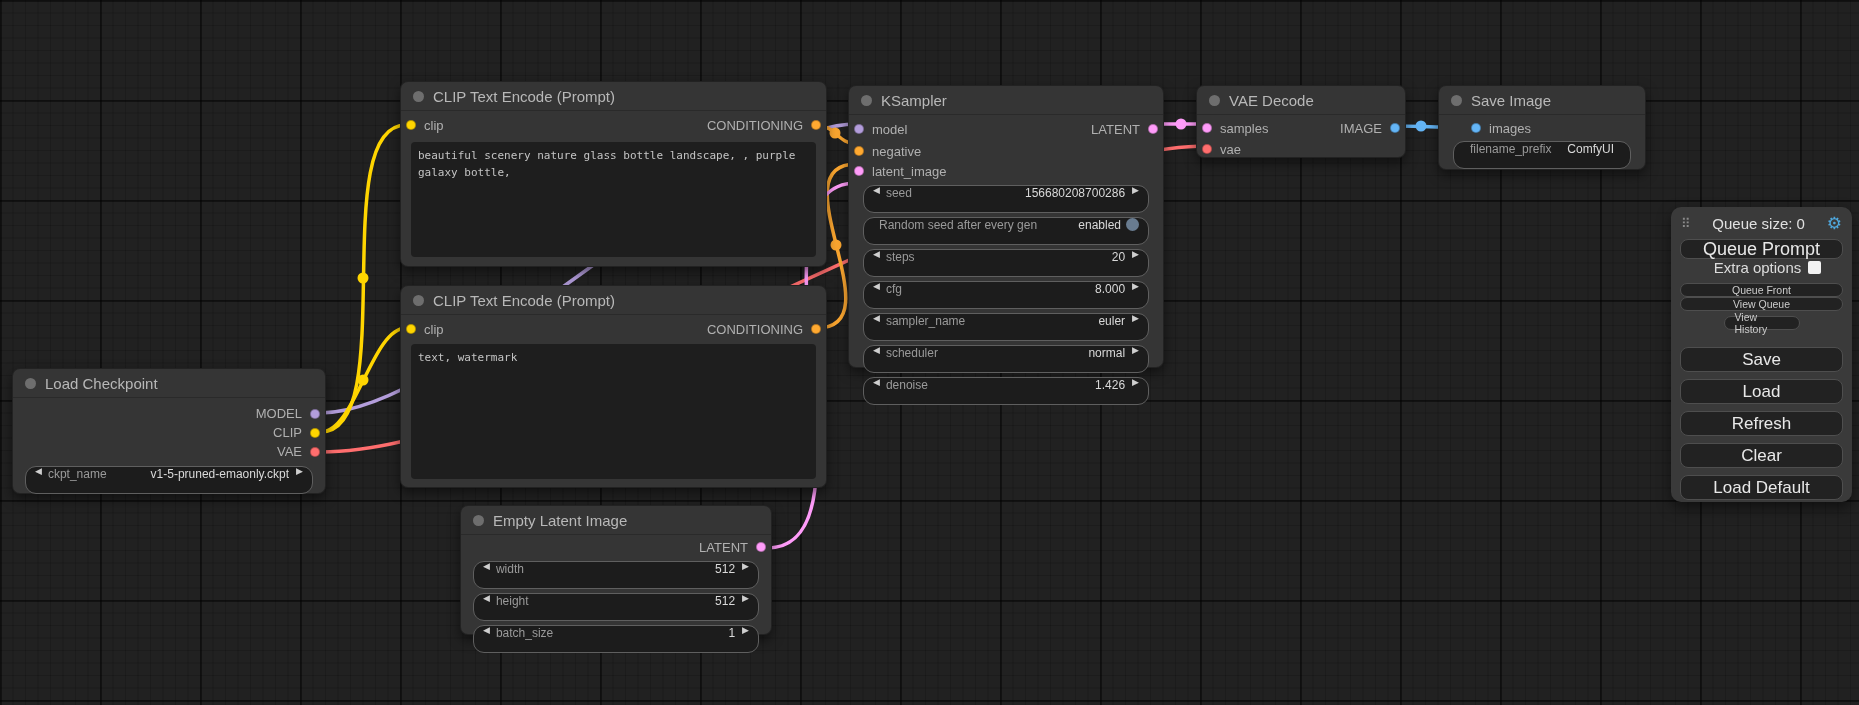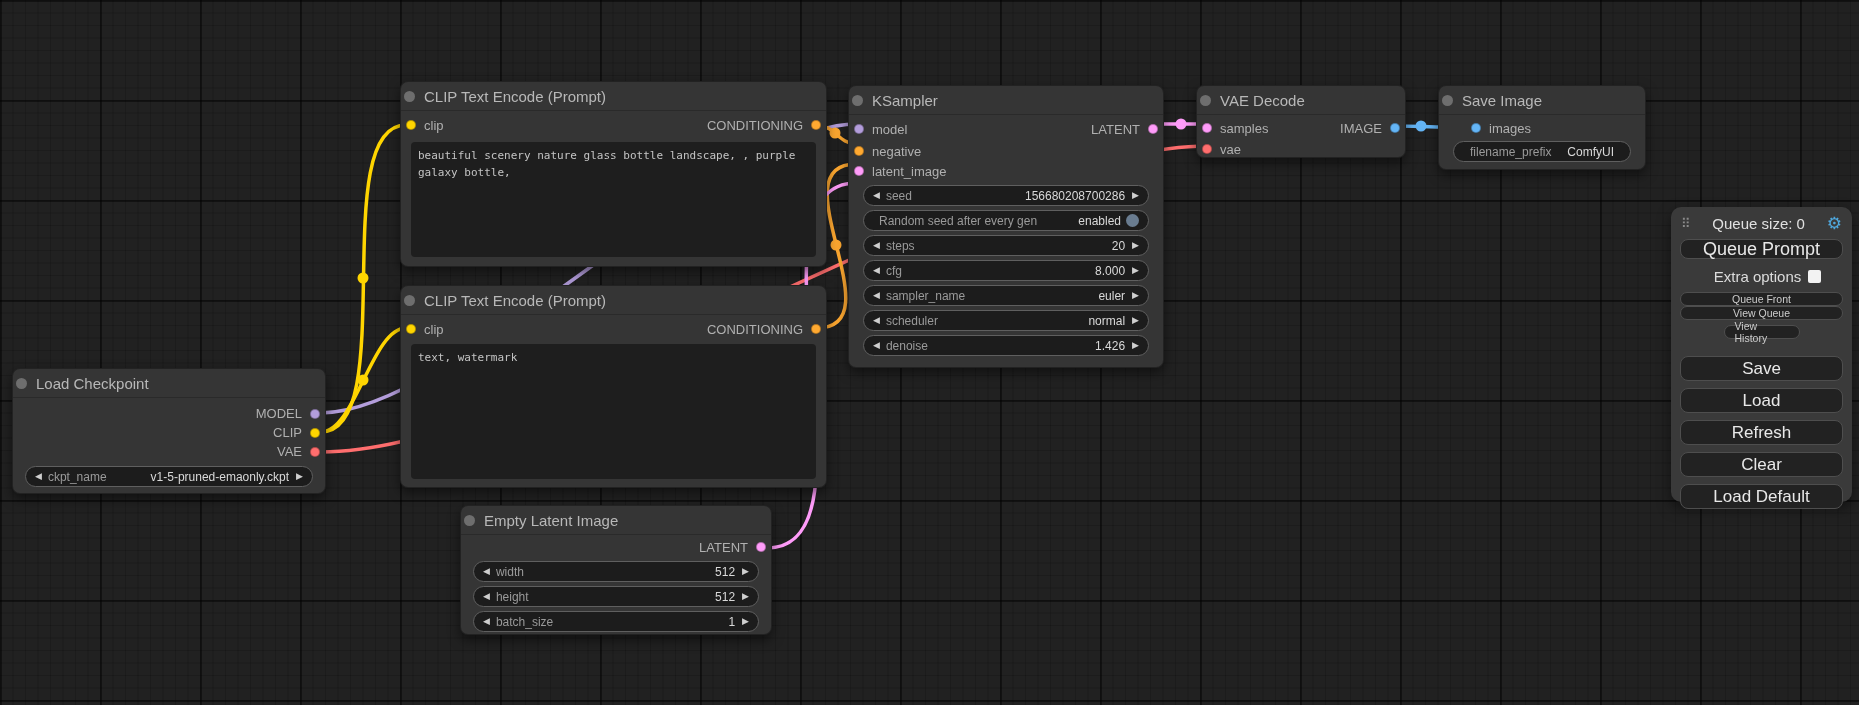--- a/index.html
+++ b/index.html
@@ -9,37 +9,37 @@
     background-image:
       linear-gradient(rgba(0,0,0,0.45) 2px, transparent 2px),
       linear-gradient(90deg, rgba(0,0,0,0.45) 2px, transparent 2px),
       linear-gradient(rgba(0,0,0,0.17) 1px, transparent 1px),
       linear-gradient(90deg, rgba(0,0,0,0.17) 1px, transparent 1px);
     background-size:100px 100px,100px 100px,12.5px 12.5px,12.5px 12.5px;}
   svg.wires{position:absolute;inset:0;z-index:1;}
   .node{position:absolute;z-index:2;background:#353535;border-radius:8px;
     box-shadow:0 5px 12px rgba(0,0,0,0.5);border:1px solid rgba(0,0,0,0.35);
     box-sizing:border-box;}
-  .ntitle{height:28px;display:flex;align-items:center;gap:9px;padding:0 3px;
+  .ntitle{height:28px;display:flex;align-items:center;gap:9px;padding:0 12px;
     border-bottom:1px solid #2a2a2a;color:#b8b8b8;font-size:15px;white-space:nowrap;}
   .tdot{width:11px;height:11px;border-radius:50%;background:#6e6e6e;flex:0 0 auto;}
   .rows{padding-top:6px;}
   .row{height:19px;display:flex;align-items:center;font-size:13px;color:#b0b0b0;}
   .row .dot{width:10px;height:10px;border-radius:50%;flex:0 0 auto;
     border:1px solid rgba(0,0,0,0.3);box-sizing:border-box;}
   .row.in{justify-content:flex-start;padding-left:5px;}
   .row.in .dot{margin-right:8px;}
   .row.out{justify-content:flex-end;padding-right:5px;}
   .row.out .dot{margin-left:8px;}
   .row.both{justify-content:space-between;padding:0 5px;}
   .sideL,.sideR{display:flex;align-items:center;}
   .sideL .dot{margin-right:8px;}
   .sideR .dot{margin-left:8px;}
-  .pill{height:21px;border-radius:11px;background:#1c1c1c;border:1.5px solid #5f5f5f;
-    display:flex;align-items:center;padding:0 9px;font-size:12px;box-sizing:border-box;}
+  .pill{height:28px;border-radius:11px;background:#1c1c1c;border:1.5px solid #5f5f5f;
+    display:flex;align-items:flex-start;padding:0 9px;font-size:12px;box-sizing:border-box;}
   .pill .arr{color:#cfcfcf;font-size:9px;line-height:1;}
   .pill .wlabel{color:#9a9a9a;margin:0 6px;white-space:nowrap;}
   .pill .wvalue{margin-left:auto;margin-right:7px;color:#d9d9d9;white-space:nowrap;}
   .pill.noarrow .wvalue{margin-right:0;}
   .toggle-circle{width:13px;height:13px;border-radius:50%;margin-left:2px;flex:0 0 auto;}
   .ta{position:absolute;background:#1e1e1e;border-radius:4px;padding:5px 7px;
     font-family:"DejaVu Sans Mono",monospace;font-size:11px;line-height:1.55;
     color:#c4c4c4;box-sizing:border-box;overflow:hidden;}
   
   .qpanel{position:absolute;z-index:3;left:1671px;top:207px;width:181px;height:295px;
@@ -47,21 +47,21 @@
     box-sizing:border-box;}
   .qhead{display:flex;align-items:center;justify-content:space-between;
     padding:8px 10px 0 10px;color:#e0e0e0;font-size:15px;}
   .qhandle{color:#8a8a8a;font-size:13px;cursor:grab;}
   .qgear{font-size:17px;line-height:1;}
   .qbtn{background:#222;border:1px solid #4e4e4e;border-radius:8px;color:#e8e8e8;
     display:flex;align-items:center;justify-content:center;box-sizing:border-box;
     cursor:pointer;}
   .qprompt{height:20px;margin:7px 9px 0 9px;font-size:18px;}
   .qextra{display:flex;align-items:center;justify-content:center;gap:7px;
-    margin-top:9px;color:#dcdcdc;font-size:15px;padding-left:12px;}
+    color:#dcdcdc;font-size:15px;padding-left:12px;}
   .qcheck{width:13px;height:13px;background:#f2f2f2;border-radius:2px;}
   .qsmallrow{display:flex;justify-content:space-between;margin:7px 9px 0 9px;flex-direction:column;}
   .qsmall{height:14px;border-radius:8px;font-size:10.5px;color:#cccccc;padding:0 10px;}
   .qhistory{width:76px;margin:5px auto 0 auto;}
   .qbig{height:25px;margin:7px 9px 0 9px;font-size:17px;}
   .qbig.first{margin-top:17px;}
 </style>
 </head>
 <body>
 

